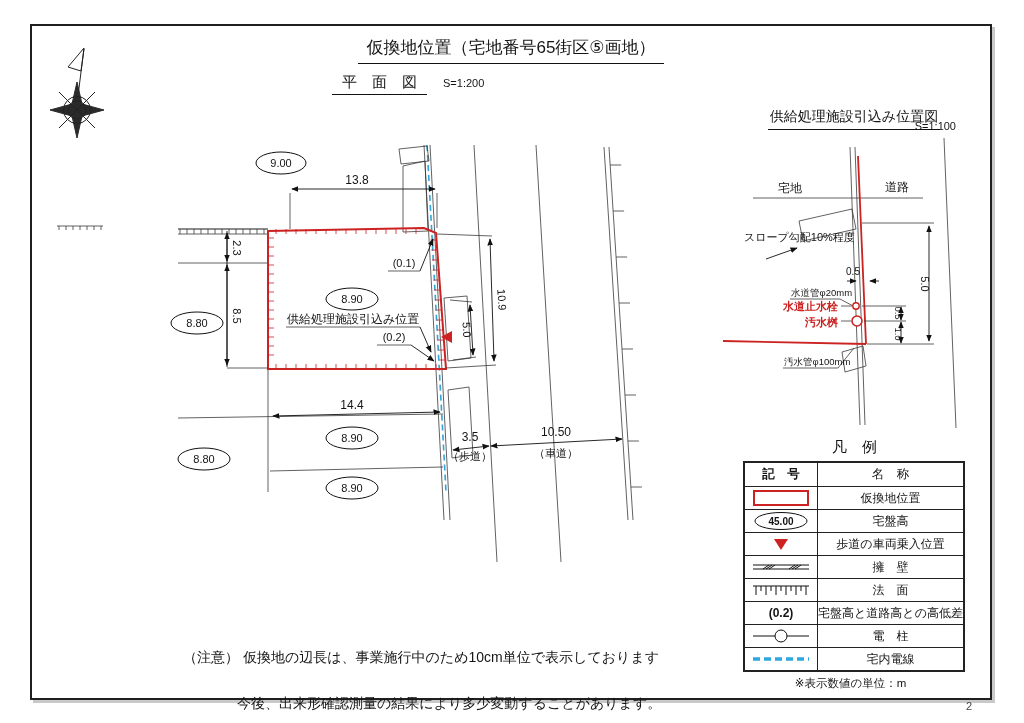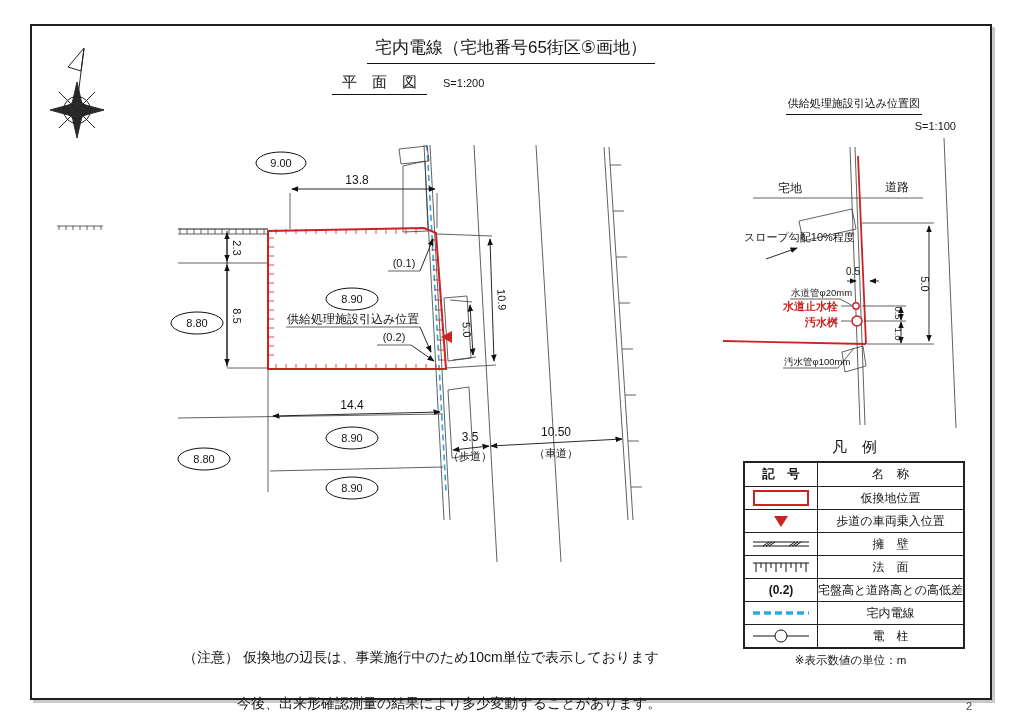--- a/index.html
+++ b/index.html
@@ -23,21 +23,21 @@
   .dm{stroke:#111;stroke-width:0.9;fill:none;}
   .bd{stroke:#35a3d8;stroke-width:1.6;fill:none;stroke-dasharray:6 4;}
   .rd{stroke:#cc2222;fill:none;}
   .el{stroke:#111;stroke-width:1;fill:#fff;}
   
   .title-main{left:330px;top:36px;width:362px;text-align:center;font-size:17px;}
   .title-main span{display:inline-block;border-bottom:1.5px solid #111;padding:0 8px 4px;}
   .plan-title{left:332px;top:73px;font-size:15px;}
   .plan-title .pt{display:inline-block;border-bottom:1.5px solid #111;padding:0 10px 2px;}
   .plan-title .sc{font-size:11px;margin-left:16px;}
-  .detail-title{left:750px;top:96px;width:208px;text-align:center;font-size:11px;}
+  .detail-title{left:750px;top:108px;width:208px;text-align:center;font-size:14px;}
   .detail-title span{display:inline-block;border-bottom:1.5px solid #111;padding:0 2px 3px;}
   .detail-scale{left:868px;top:120px;width:88px;text-align:right;font-size:11px;}
   
   .legend-box{left:743px;top:438px;width:223px;}
   .legend-title{text-align:center;font-size:15px;margin-bottom:4px;}
   .legend-box table{border-collapse:collapse;width:222px;border:2px solid #222;table-layout:fixed;}
   .legend-box td{border:1px solid #222;height:22px;text-align:center;vertical-align:middle;
     font-size:12px;padding:0;overflow:hidden;white-space:nowrap;}
   .legend-box td.symc{width:72px;font-weight:bold;}
   .legend-box tr.hdr td{font-size:12.5px;height:23px;}
@@ -219,21 +219,21 @@
     <text class="t11 redtx" x="838" y="310" text-anchor="end">水道止水栓</text>
     <text class="t11 redtx" x="838" y="326" text-anchor="end">汚水桝</text>
     <text class="t9" x="895" y="313" text-anchor="middle" transform="rotate(90 895 313)">0.5</text>
     <text class="t9" x="895" y="334" text-anchor="middle" transform="rotate(90 895 334)">1.0</text>
     <text class="t11" x="921" y="284" text-anchor="middle" transform="rotate(90 921 284)">5.0</text>
     <text class="t9" x="784" y="365">汚水管φ100mm</text>
   </g>
 </svg>
 
 <div class="abs title-main">
-  <span>宅内電線（宅地番号65街区⑤画地）</span>
+  <span>仮換地位置（宅地番号65街区⑤画地）</span>
 </div>
 <div class="abs plan-title">
   <span class="pt">平　面　図</span><span class="sc">S=1:200</span>
 </div>
 <div class="abs detail-title">
   <span>供給処理施設引込み位置図</span>
 </div>
 <div class="abs detail-scale">S=1:100</div>
 
 <div class="abs legend-box">
@@ -245,20 +245,29 @@
       <td>名　称</td>
     </tr>
     <tr>
       <td class="symc">
             <div class="sym-rect"></div>
           </td>
       <td>仮換地位置</td>
     </tr>
     <tr>
       <td class="symc">
+        <svg class="sym-svg" width="58" height="20">
+          <ellipse cx="29" cy="10" rx="26" ry="8.5" fill="none" stroke="#111"></ellipse>
+          <text x="29" y="13.5" text-anchor="middle" font-size="10">45.00</text>
+        </svg>
+      </td>
+      <td>宅盤高</td>
+    </tr>
+    <tr>
+      <td class="symc">
             <div class="sym-tri"></div>
           </td>
       <td>歩道の車両乗入位置</td>
     </tr>
     <tr>
       <td class="symc">
         <svg class="sym-svg" width="60" height="14">
           <path d="M2,5H58M2,9H58M12,9l6,-4M15,9l6,-4M18,9l6,-4M38,9l6,-4M41,9l6,-4M44,9l6,-4" stroke="#111" fill="none"></path>
         </svg>
       </td>
@@ -271,34 +280,34 @@
         </svg>
       </td>
       <td>法　面</td>
     </tr>
     <tr>
       <td class="symc">(0.2)</td>
       <td>宅盤高と道路高との高低差</td>
     </tr>
     <tr>
       <td class="symc">
-        <svg class="sym-svg" width="60" height="14">
-          <line x1="2" y1="7" x2="58" y2="7" stroke="#2ea8e0" stroke-width="3.5" stroke-dasharray="7 4"></line>
-        </svg>
-      </td>
-      <td>宅内電線</td>
-    </tr>
-    <tr>
-      <td class="symc">
         <svg class="sym-svg" width="60" height="16">
           <line x1="2" y1="8" x2="58" y2="8" stroke="#111"></line>
           <circle cx="30" cy="8" r="6" fill="#fff" stroke="#111"></circle>
         </svg>
       </td>
       <td>電　柱</td>
+    </tr>
+    <tr>
+      <td class="symc">
+        <svg class="sym-svg" width="60" height="14">
+          <line x1="2" y1="7" x2="58" y2="7" stroke="#2ea8e0" stroke-width="3.5" stroke-dasharray="7 4"></line>
+        </svg>
+      </td>
+      <td>宅内電線</td>
     </tr>
   </tbody>
     </table>
   <div class="legend-unit">※表示数値の単位：m</div>
 </div>
 
 <div class="abs note1">（注意） 仮換地の辺長は、事業施行中のため10cm単位で表示しております</div>
 <div class="abs note2">今後、出来形確認測量の結果により多少変動することがあります。</div>
 
 <div class="abs pagenum">2</div>

